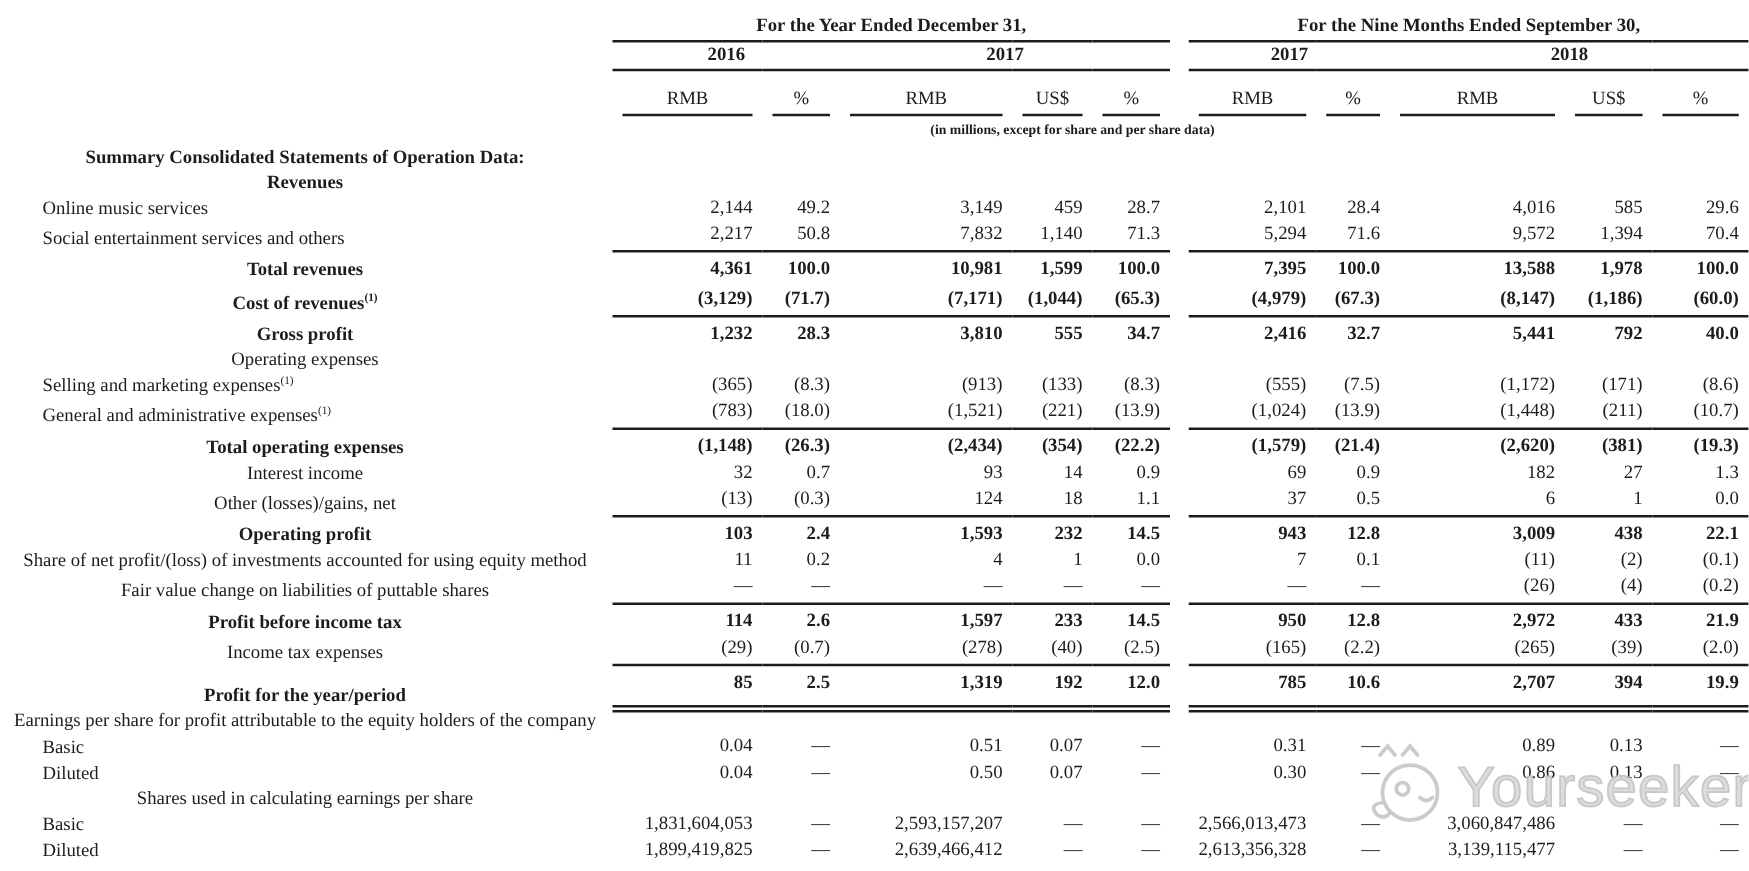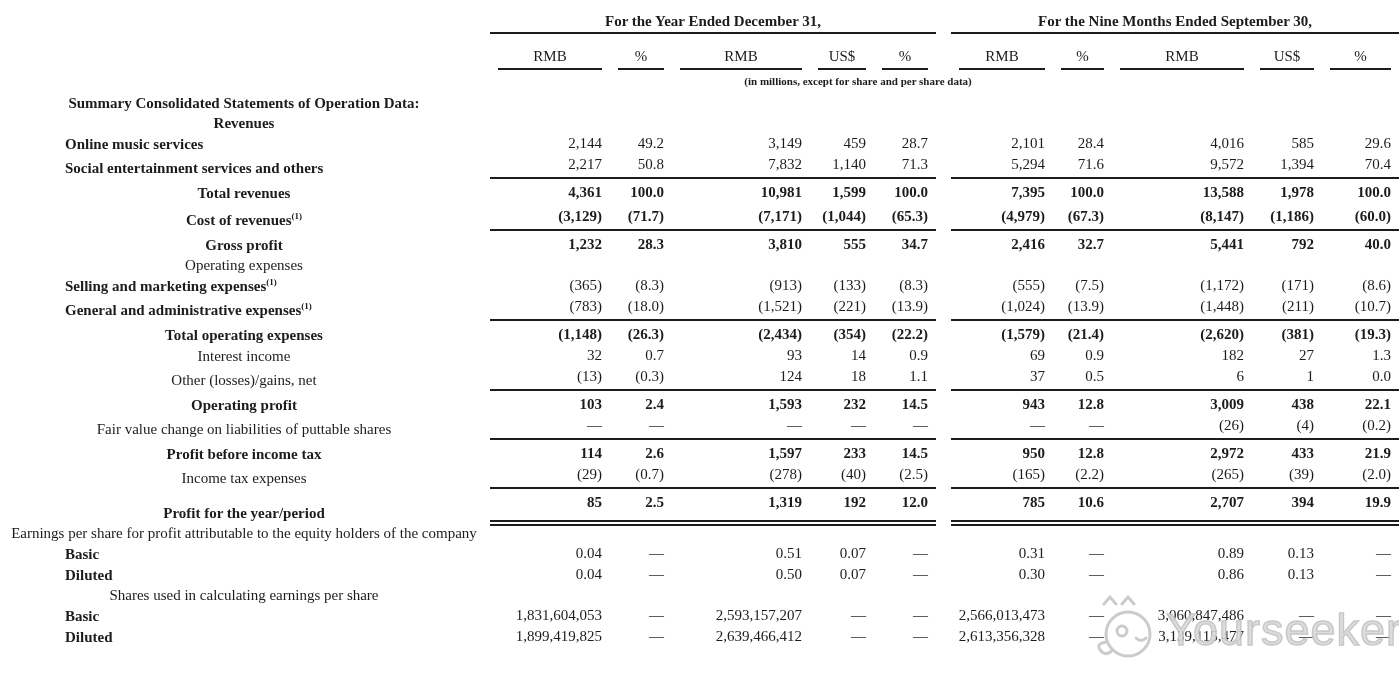--- a/index.html
+++ b/index.html
@@ -4,21 +4,21 @@
 <style>
   html,body { margin:0; padding:0; background:#fff; }
   .page {
     position:relative; width:1399px; height:697px; background:#fff; overflow:hidden;
     font-family:"Liberation Serif", serif; color:#1c1c1c;
   }
   table.fin { border-collapse:collapse; table-layout:fixed; width:1399px; margin-top:8px; }
   td { vertical-align:bottom; padding:1px 8px 1px 0; font-size:15px; line-height:19px; white-space:nowrap; }
   td.lbl { white-space:normal; padding-right:10px; line-height:18px; }
   .ind0 { padding-left:30px; text-indent:-22px;text-align:center; }
-  .ind1 { padding-left:65px;font-weight:bold; }
+  .ind1 { padding-left:34px; }
   .b { font-weight:bold; }
   td.val { text-align:right; }
   td.ul  { border-bottom:2px solid #1c1c1c; padding-bottom:3px; }
   td.dul { border-bottom:6px double #1c1c1c; padding-bottom:8px; }
   td.padT { padding-top:4px; }
   td.gap { padding:0; }
   td.grp { font-weight:bold; text-align:center; border-bottom:2px solid #1c1c1c; padding:4px 4px 1px 4px;margin-top:12px; }
   td.yr  { font-weight:bold; text-align:center; border-bottom:2px solid #1c1c1c; padding:1px 4px; }
   td.colh { text-align:center; padding:0; }
   td.colh span { display:block; margin:0 8px; padding:13px 0 2px 0; border-bottom:2px solid #1c1c1c; font-weight:normal; }
@@ -55,20 +55,28 @@
     </colgroup>
 
     <tbody>
         <tr>
       <td class="lbl"></td>
       <td class="grp" colspan="5">For the Year Ended December 31,</td>
       <td class="gap"></td>
       <td class="grp" colspan="5">For the Nine Months Ended September 30,</td>
     </tr>
 
+    <tr>
+      <td class="lbl"></td>
+      <td class="yr" colspan="2">2016</td>
+      <td class="yr" colspan="3">2017</td>
+      <td class="gap"></td>
+      <td class="yr" colspan="2">2017</td>
+      <td class="yr" colspan="3">2018</td>
+    </tr>
 
     <tr>
       <td class="lbl"></td>
       <td class="colh">
             <span>RMB</span>
           </td>
       <td class="colh">
             <span>%</span>
           </td>
       <td class="colh">
@@ -293,20 +301,34 @@
           <td class="val b padT">2.4</td>
           <td class="val b padT">1,593</td>
           <td class="val b padT">232</td>
           <td class="val b padT">14.5</td>
           <td class="gap"></td>
           <td class="val b padT">943</td>
           <td class="val b padT">12.8</td>
           <td class="val b padT">3,009</td>
           <td class="val b padT">438</td>
           <td class="val b padT">22.1</td>
+        </tr>
+        <tr>
+          <td class="lbl ind0">Share of net profit/(loss) of investments accounted for using equity method</td>
+          <td class="val">11</td>
+          <td class="val">0.2</td>
+          <td class="val">4</td>
+          <td class="val">1</td>
+          <td class="val">0.0</td>
+          <td class="gap"></td>
+          <td class="val">7</td>
+          <td class="val">0.1</td>
+          <td class="val">(11)</td>
+          <td class="val">(2)</td>
+          <td class="val">(0.1)</td>
         </tr>
         <tr>
           <td class="lbl ind0">Fair value change on liabilities of puttable shares</td>
           <td class="val ul">—</td>
           <td class="val ul">—</td>
           <td class="val ul">—</td>
           <td class="val ul">—</td>
           <td class="val ul">—</td>
           <td class="gap"></td>
           <td class="val ul">—</td>

